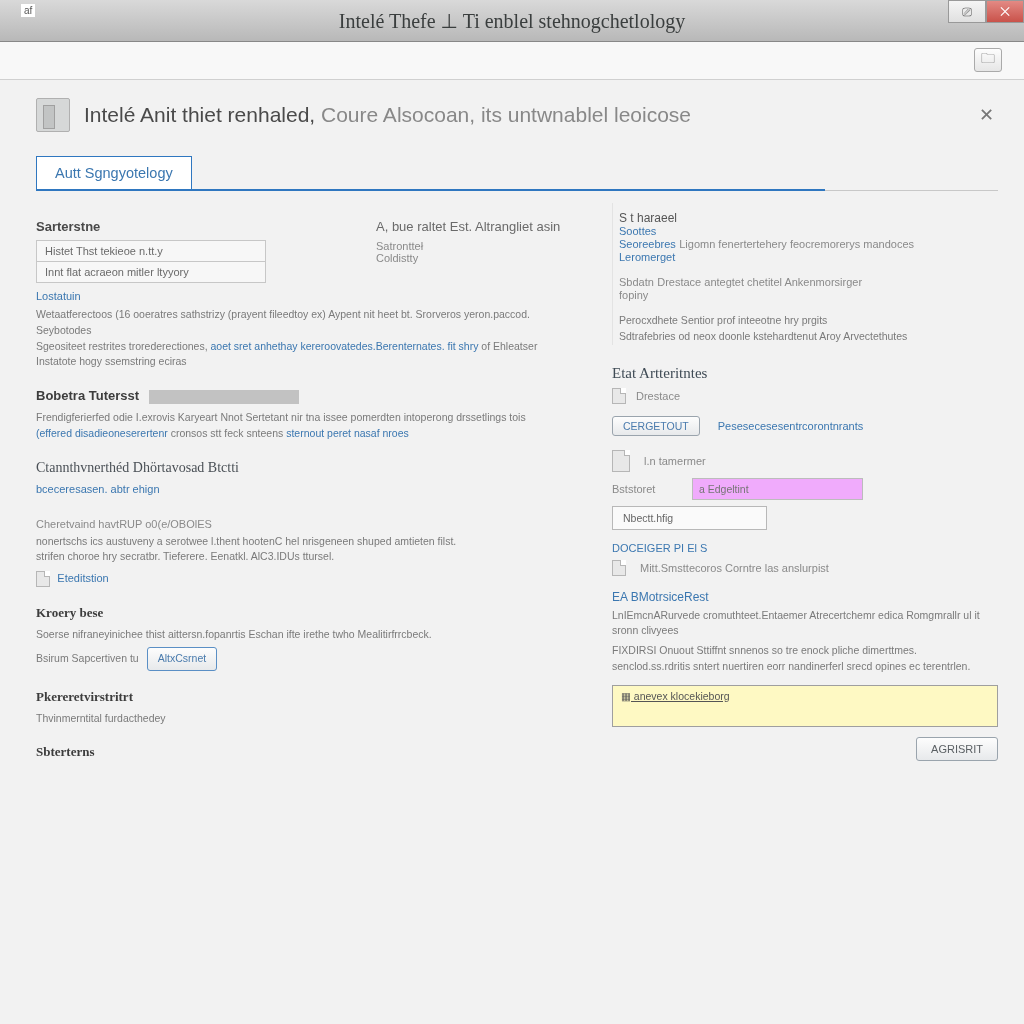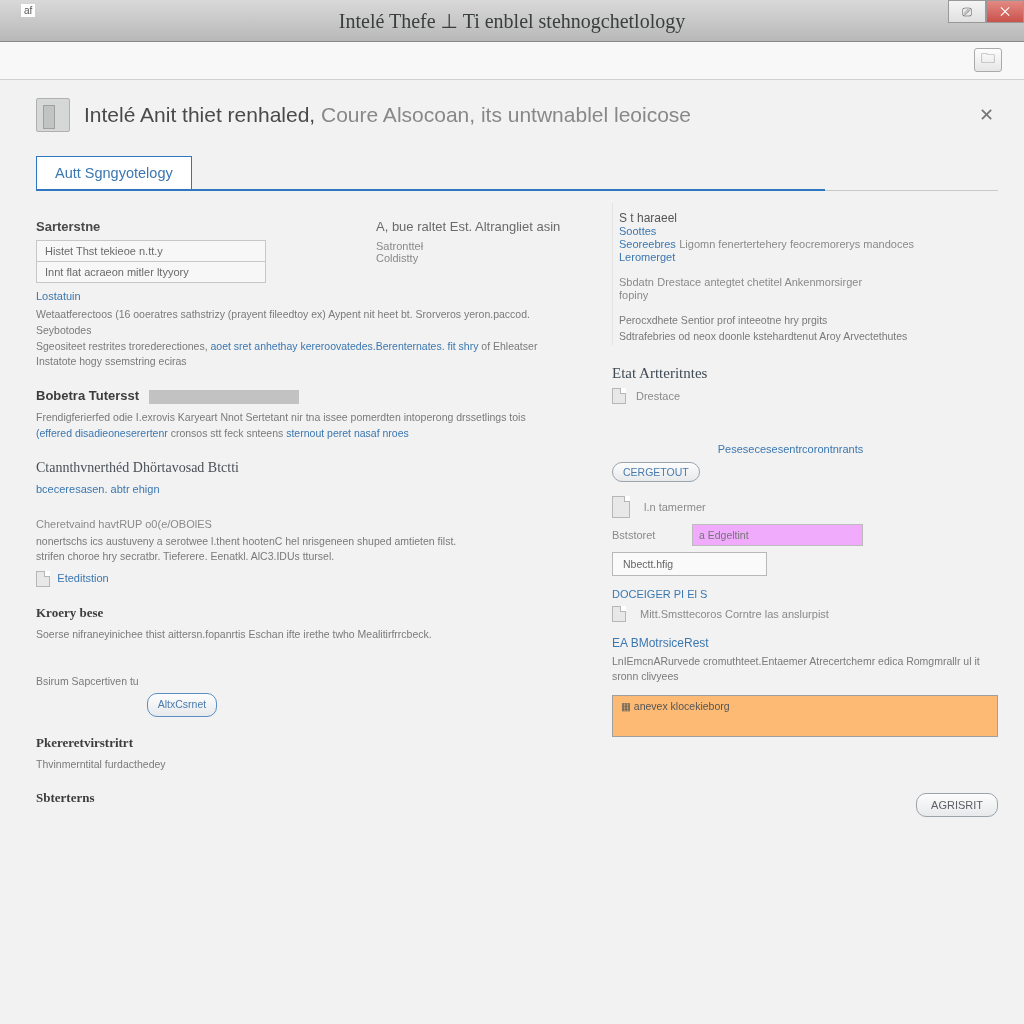--- a/index.html
+++ b/index.html
@@ -36,30 +36,30 @@
   
   .sec-h { font-size: 13px; color: #494949; margin: 16px 0 6px 0; font-weight: 600; }
   .faint-link { color: #3b77b0; font-size: 11px; cursor: pointer; }
   .box { border: 1px solid #c7c7c7; background: #f7f7f7; padding: 4px 8px; font-size: 11px; color: #6a6a6a; width: 230px; }
   .box + .box { border-top: none; }
   .para { font-size: 10.5px; color: #7a7a7a; line-height: 1.5; margin-top: 4px; }
   .para a { color: #3b77b0; text-decoration: none; }
   
   .grey-stub { display: inline-block; width: 150px; height: 14px; background: #c2c2c2; vertical-align: middle; }
   
-  .btn { display: inline-block; border: 1px solid #9aa4ad; background: linear-gradient(#fdfdfd,#e7e9eb); padding: 5px 14px; font-size: 11px; color: #5a5f63; cursor: pointer; border-radius: 10px; margin-top: 46px; }
+  .btn { display: inline-block; border: 1px solid #9aa4ad; background: linear-gradient(#fdfdfd,#e7e9eb); padding: 5px 14px; font-size: 11px; color: #5a5f63; cursor: pointer; border-radius: 3px; }
   .btn.blue-outline { border-color: #5a8fc5; color: #4a7bad; }
   .btn.small { padding: 3px 10px; font-size: 10.5px; }
   
   .side-label { color: #8a8a8a; font-size: 11px; }
   .side-link { color: #3b77b0; font-size: 11px; cursor: pointer; }
   .side-block { margin-bottom: 12px; }
   
   .textfield { border: 1px solid #bcbcbc; background: #f0abfc; width: 171px; height: 22px; padding: 0 6px; font-size: 10.5px; color: #666;}
-  .longfield { border: 1px solid #9f9f9f; background: #fdba74; width: 100%; height: 42px; padding: 4px 8px; font-size: 10.5px; color: #555;}
+  .longfield { border: 1px solid #9f9f9f; background: #fef9c3; width: 100%; height: 42px; padding: 4px 8px; font-size: 10.5px; color: #555; text-decoration: underline;}
   
   .icon-doc { display: inline-block; width: 14px; height: 16px; background: #e8e8e8; border: 1px solid #b6b6b6; vertical-align: middle; margin-right: 4px; position:relative;}
   .icon-doc:after{content:"";position:absolute;right:-1px;top:-1px;width:5px;height:5px;background:#fff;border-left:1px solid #b6b6b6;border-bottom:1px solid #b6b6b6;}
   
   .right-heading { font-size: 15px; color: #3f4b55; font-family: Georgia, serif; margin: 20px 0 6px 0; }
   
   .panel-mid { margin-top: 12px; }
   .field-row { display: flex; align-items: center; gap: 10px; margin: 6px 0; }
   
   .footer-btn-row { display:flex; justify-content:flex-end; margin-top:10px;}
@@ -196,20 +196,21 @@
       </div>
 
       <div class="side-label" style="color:#3b77b0;margin-top:12px;font-size:11px;">DOCEIGER PI El S</div>
       <div class="field-row">
         <span class="icon-doc"></span>
         <span class="side-label">Mitt.Smsttecoros Corntre las anslurpist</span>
       </div>
 
       <div class="side-label" style="color:#3b77b0;margin-top:14px;font-size:12px;">EA BMotrsiceRest</div>
       <div class="para">LnIEmcnARurvede cromuthteet.Entaemer Atrecertchemr edica Romgmrallr ul it sronn clivyees</div>
+      <div class="para">FIXDIRSI Onuout Sttiffnt snnenos so tre enock pliche dimerttmes. senclod.ss.rdritis sntert nuertiren eorr nandinerferl srecd opines ec terentrlen.</div>
 
       <div class="longfield" style="margin-top:10px;">
         <span>▦ anevex klocekieborg</span>
       </div>
 
       <div class="footer-btn-row">
         <span class="btn">AGRISRIT</span>
       </div>
     </div>
   </div>

